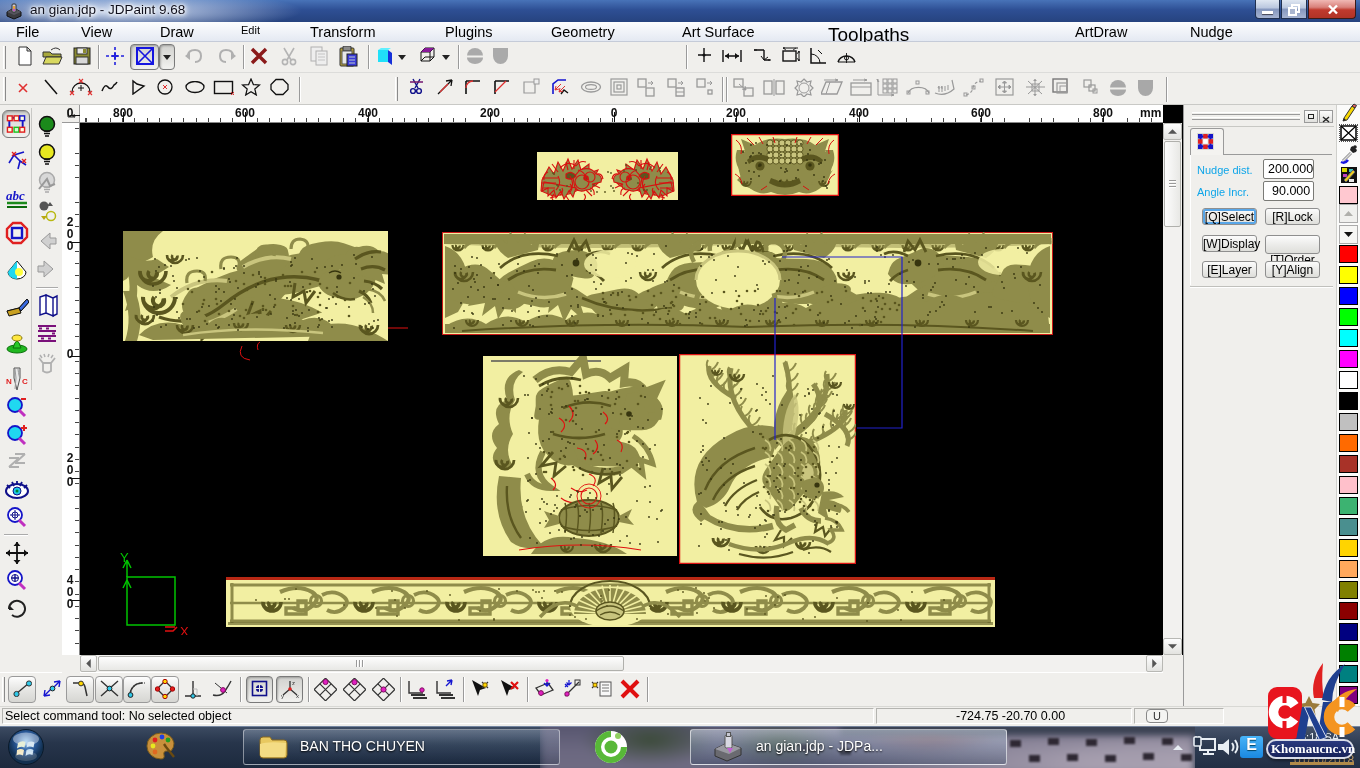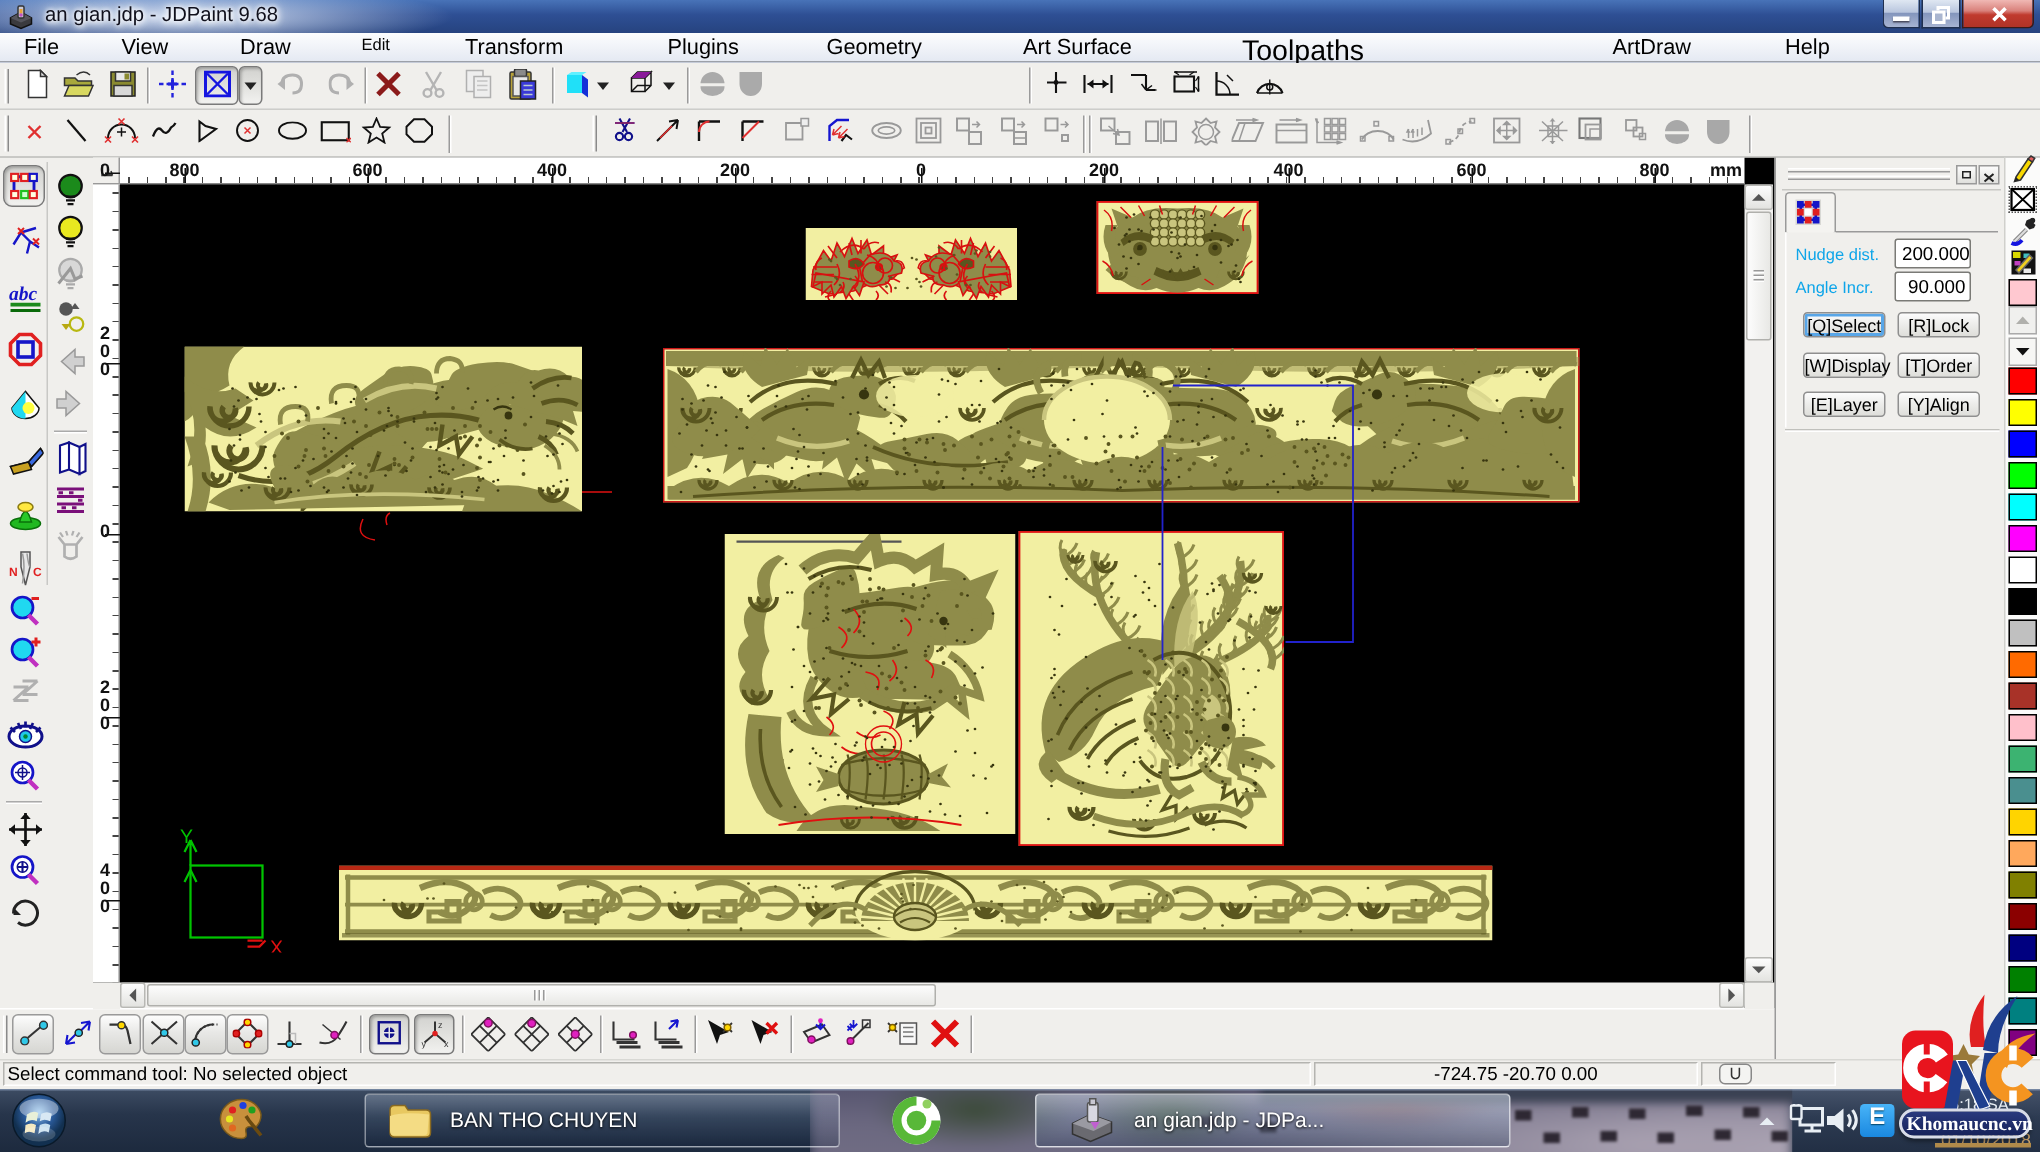--- a/index.html
+++ b/index.html
@@ -40,21 +40,21 @@
 <span class="abs" style="left:81px;top:2px;font-size:14.5px;color:#000">View</span>
 <span class="abs" style="left:160px;top:2px;font-size:14.5px;color:#000">Draw</span>
 <span class="abs" style="left:241px;top:2px;font-size:11px;color:#000">Edit</span>
 <span class="abs" style="left:310px;top:2px;font-size:14.5px;color:#000">Transform</span>
 <span class="abs" style="left:445px;top:2px;font-size:14.5px;color:#000">Plugins</span>
 <span class="abs" style="left:551px;top:2px;font-size:14.5px;color:#000">Geometry</span>
 <span class="abs" style="left:682px;top:2px;font-size:14.5px;color:#000">Art Surface</span>
 <span class="abs" style="left:828px;top:2px;font-size:19px;color:#000">Toolpaths</span>
 <span class="abs" style="left:962px;top:18px;font-size:14px;color:#000">ArtDraw</span>
 <span class="abs" style="left:1075px;top:2px;font-size:14.5px;color:#000">ArtDraw</span>
-<span class="abs" style="left:1190px;top:2px;font-size:14.5px;color:#000">Help</span>
+<span class="abs" style="left:1190px;top:2px;font-size:14.5px;color:#000">Nudge</span>
 </div>
 <div class="abs tb" style="left:0;top:42px;width:1360px;height:31px;border-bottom:1px solid #dcdcda"></div>
 <div class="grip" style="left:3px;top:46px;height:23px"></div>
 <svg class="abs" style="left:16px;top:46px" width="18" height="20" viewBox="0 0 18 20">
     <path d="M3 1 h8 l4 4 v14 h-12z" fill="#fff" stroke="#333"></path>
     <path d="M11 1 l4 4 h-4z" fill="#ddd" stroke="#333"></path>
   </svg>
 <svg class="abs" style="left:41px;top:46px" width="22" height="20" viewBox="0 0 22 20">
     <path d="M2 6 h7 l2 2 h9 v3 h-18z" fill="#a8a83c" stroke="#333"></path>
     <path d="M2 18 l3 -7 h16 l-3 7z" fill="#d8d860" stroke="#333"></path>
@@ -2195,21 +2195,21 @@
   </svg>
 <div class="abs" style="left:1224px;top:154px;width:108px;height:1px;background:#9a9a9a"></div>
 <div class="abs" style="left:1190px;top:155px;width:1px;height:130px;background:#fff"></div>
 <span class="lbl" style="left:1197px;top:164px">Nudge dist.</span>
 <div class="abs" style="left:1263px;top:159px;width:51px;height:20px;background:#fff;border:1px solid #7a7a76;border-radius:2px;font-size:12.5px;color:#000;padding:2px 0 0 4px">200.000</div>
 <span class="lbl" style="left:1197px;top:186px">Angle Incr.</span>
 <div class="abs" style="left:1263px;top:181px;width:51px;height:20px;background:#fff;border:1px solid #7a7a76;border-radius:2px;font-size:12.5px;color:#000;padding:2px 0 0 8px">90.000</div>
 <div class="rbtn" style="left:1202px;top:208px;width:55px;height:17px;box-shadow:0 0 0 2px #58a6e8 inset;padding-top:1px">[Q]Select</div>
 <div class="rbtn" style="left:1265px;top:208px;width:55px;height:17px;padding-top:1px">[R]Lock</div>
 <div class="rbtn" style="left:1202px;top:235px;width:55px;height:17px;padding-top:1px">[W]Display</div>
-<div class="rbtn" style="left:1265px;top:235px;width:55px;height:17px;padding-top:1px">[T]Order</div>
+<div class="rbtn" style="left:1265px;top:235px;width:55px;height:17px;padding-top:17px">[T]Order</div>
 <div class="rbtn" style="left:1202px;top:261px;width:55px;height:17px;padding-top:1px">[E]Layer</div>
 <div class="rbtn" style="left:1265px;top:261px;width:55px;height:17px;padding-top:1px">[Y]Align</div>
 <div class="abs" style="left:1190px;top:286px;width:143px;height:2px;border-top:1px solid #c0c0bc;border-bottom:1px solid #fff"></div>
 <div class="abs" style="left:1336px;top:105px;width:24px;height:601px;background:#fbfbfa;border-left:1px solid #d0d0cc"></div>
 <svg class="abs" style="left:1340px;top:103px" width="18" height="19" viewBox="0 0 18 19">
     <path d="M4 15 L12 3 l3 2 -8 12 -4 1z" fill="#f8d800" stroke="#333"></path>
     <path d="M12 3 l2 -2 2.5 1.5 -1.5 2.5z" fill="#e06060" stroke="#333"></path>
     <path d="M4 15 l-1 3 3 -1z" fill="#222"></path>
   </svg>
 <div class="abs" style="left:1339px;top:124px;width:19px;height:18px;border:1px dotted #555;background:#fff"><svg width="17" height="16">

